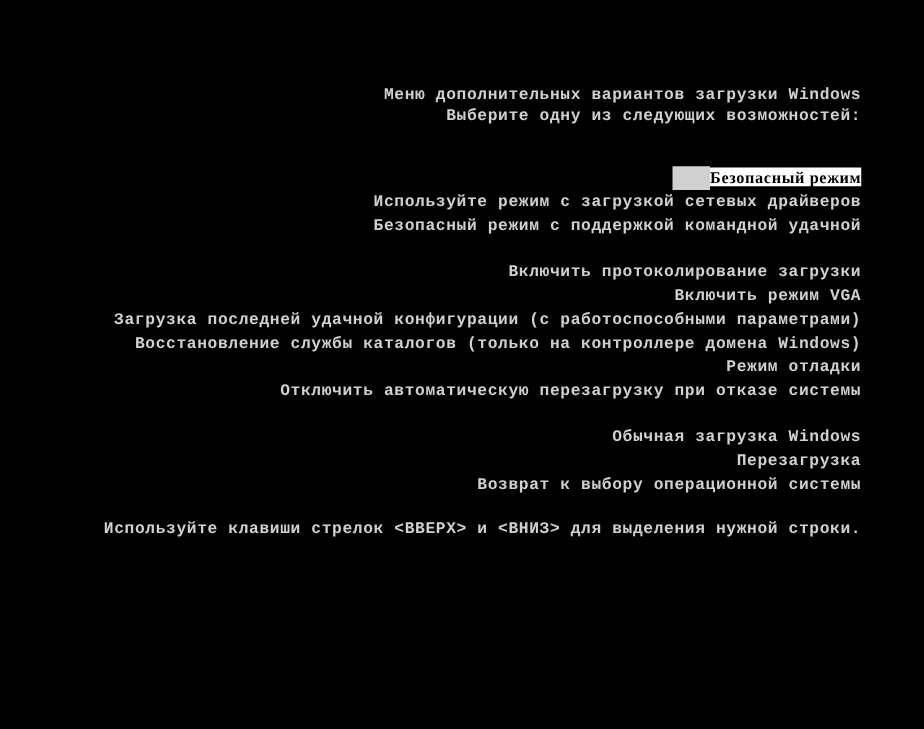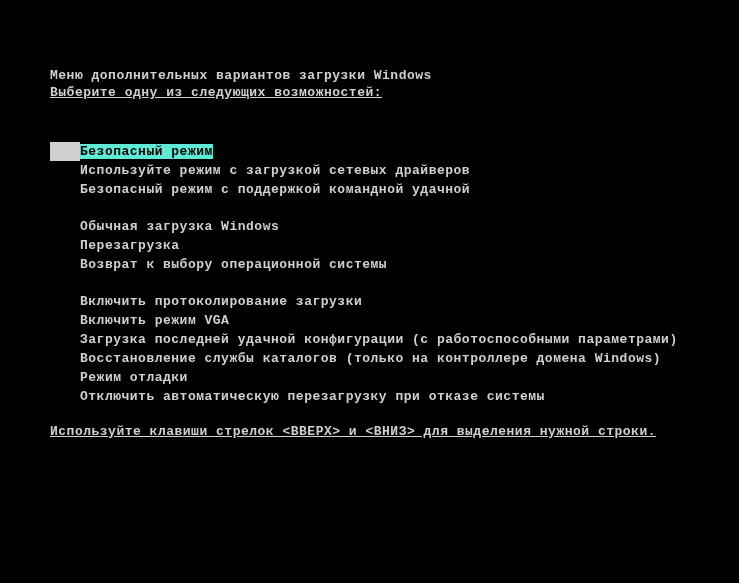--- a/index.html
+++ b/index.html
@@ -1,80 +1,80 @@
 <!DOCTYPE html>
 <html><head>
   <meta charset="utf-8">
   <style>
     * {
       margin: 0;
       padding: 0;
       box-sizing: border-box;
+      text-align: right;
     }
     body {
       background: #000;
       width: 739px;
       height: 583px;
       font-family: 'Courier New', monospace;
       font-size: 13px;
       font-weight: bold;
       color: #d0d0d0;
       padding: 68px 50px 0 50px;
       letter-spacing: 0.5px;
       overflow: hidden;
     }
     .title {
       margin-bottom: 2px;
     }
     .subtitle {
-      margin-bottom: 42px;
-      text-decoration: underline;
+      margin-bottom: 32px;
     }
     .menu-group {
       margin-bottom: 18px;
     }
     .menu-item {
       padding-left: 30px;
       line-height: 19px;
       cursor: default;
     }
     .menu-item.selected {
       display: inline-block;
     }
     .menu-item.selected .label-wrap {
-      background: #5eead4;
+      background: #ffffff;
       color: #000;
+      font-family: Liberation Serif, serif;
     }
     .selected-prefix {
       display: inline-block;
       background: #d0d0d0;
       width: 30px;
       margin-left: -30px;
     }
     .footer {
       margin-top: 0;
-      text-decoration: underline;
     }
   </style>
 </head>
 <body>
 
 <div class="title">Меню дополнительных вариантов загрузки Windows</div>
 <div class="subtitle">Выберите одну из следующих возможностей:</div>
 
 <div id="menu-container">
     <div class="menu-group"><div class="menu-item selected"><span class="selected-prefix">&nbsp;</span><span class="label-wrap">Безопасный режим</span></div><div class="menu-item"><span class="label-wrap">Используйте режим с загрузкой сетевых драйверов</span></div><div class="menu-item"><span class="label-wrap">Безопасный режим с поддержкой командной удачной</span></div></div>
     <div class="menu-group">
-      <div class="menu-item"><span class="label-wrap">Обычная загрузка Windows</span></div>
-      <div class="menu-item"><span class="label-wrap">Перезагрузка</span></div>
-      <div class="menu-item"><span class="label-wrap">Возврат к выбору операционной системы</span></div>
-    </div>
-    <div class="menu-group">
       <div class="menu-item"><span class="label-wrap">Включить протоколирование загрузки</span></div>
       <div class="menu-item"><span class="label-wrap">Включить режим VGA</span></div>
       <div class="menu-item"><span class="label-wrap">Загрузка последней удачной конфигурации (с работоспособными параметрами)</span></div>
       <div class="menu-item"><span class="label-wrap">Восстановление службы каталогов (только на контроллере домена Windows)</span></div>
       <div class="menu-item"><span class="label-wrap">Режим отладки</span></div>
       <div class="menu-item"><span class="label-wrap">Отключить автоматическую перезагрузку при отказе системы</span></div>
     </div>
+    <div class="menu-group">
+      <div class="menu-item"><span class="label-wrap">Обычная загрузка Windows</span></div>
+      <div class="menu-item"><span class="label-wrap">Перезагрузка</span></div>
+      <div class="menu-item"><span class="label-wrap">Возврат к выбору операционной системы</span></div>
+    </div>
   </div>
 
 <div class="footer">Используйте клавиши стрелок &lt;ВВЕРХ&gt; и &lt;ВНИЗ&gt; для выделения нужной строки.</div>
 
 </body></html>

